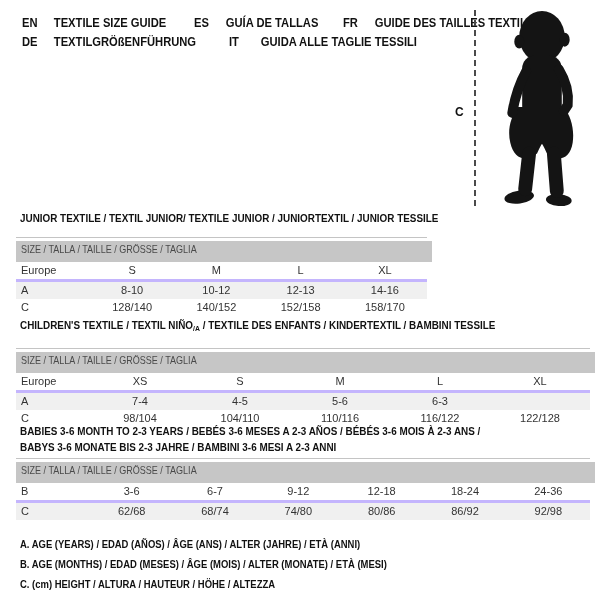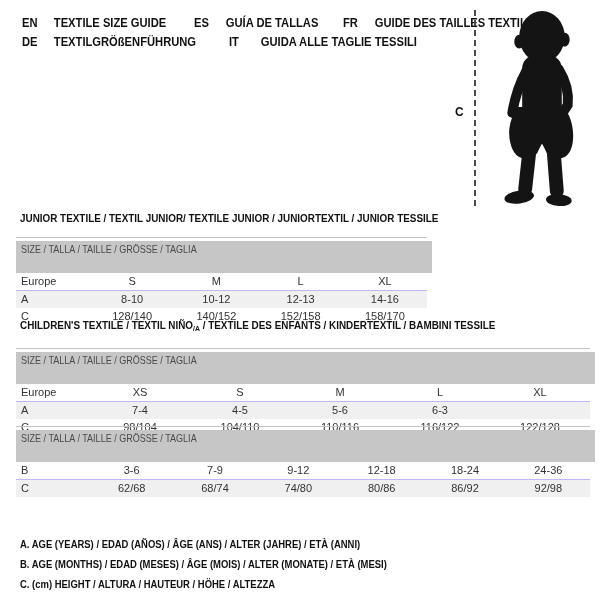--- a/index.html
+++ b/index.html
@@ -21,23 +21,23 @@
   .baby-svg{position:absolute;left:52px;top:2px;width:76px;height:198px;}
 
   
   .section{position:absolute;left:16px;}
   .s1{top:210px;} .s2{top:317px;} .s3{top:423px;}
   .section-title{margin:0 0 0 4px;font-size:11.5px;font-weight:bold;line-height:16px;}
   .subscript{font-size:8px;vertical-align:-2px;}
   .size-table{margin-top:11px;}
   .s3 .size-table{margin-top:3px;}
   .rule{height:1px;background:#c4c4c4;margin-bottom:3px;}
-  .bar{height:32px;line-height:16px;background:#c6c6c6;color:#4a4a4a;font-size:10.5px;padding-left:5px;}
+  .bar{height:21px;line-height:16px;background:#c6c6c6;color:#4a4a4a;font-size:10.5px;padding-left:5px;}
   .trow{display:grid;height:17px;line-height:17px;font-size:11px;color:#333;}
-  .trow.first{border-bottom:1px solid #c4b5fd;}
+  .trow.first{border-bottom:3px solid #c4b5fd;}
   .trow.shaded{background:#f0f0f0;}
   .w411{width:411px;} .w574{width:574px;}
   .cols-5{grid-template-columns:74px repeat(4,1fr);}
   .cols-6{grid-template-columns:74px repeat(5,1fr);}
   .cols-7{grid-template-columns:74px repeat(6,1fr);}
   .rlabel{padding-left:5px;text-align:left;}
   .cell{text-align:center;}
 
   
   .footnotes{position:absolute;left:20px;top:534px;}
@@ -142,27 +142,31 @@
         <span class="cell">98/104</span>
         <span class="cell">104/110</span>
         <span class="cell">110/116</span>
         <span class="cell">116/122</span>
         <span class="cell">122/128</span>
       </div>
     </div>
   </div>
 
   <div class="section s3">
+    <h2 class="section-title">
+      <span class="cond">BABIES 3-6 MONTH TO 2-3 YEARS / BEBÉS 3-6 MESES A 2-3 AÑOS / BÉBÉS 3-6 MOIS À 2-3 ANS /</span><br>
+      <span class="cond">BABYS 3-6 MONATE BIS 2-3 JAHRE / BAMBINI 3-6 MESI A 2-3 ANNI</span>
+    </h2>
     <div class="size-table w574">
       <div class="rule"></div>
       <div class="bar w574"><span class="cond">SIZE / TALLA / TAILLE / GRÖSSE / TAGLIA</span></div>
       <div class="trow first cols-7">
         <span class="rlabel">B</span>
         <span class="cell">3-6</span>
-        <span class="cell">7-9</span>
+        <span class="cell">6-7</span>
         <span class="cell">9-12</span>
         <span class="cell">12-18</span>
         <span class="cell">18-24</span>
         <span class="cell">24-36</span>
       </div>
       <div class="trow shaded cols-7">
         <span class="rlabel">C</span>
         <span class="cell">62/68</span>
         <span class="cell">68/74</span>
         <span class="cell">74/80</span>

